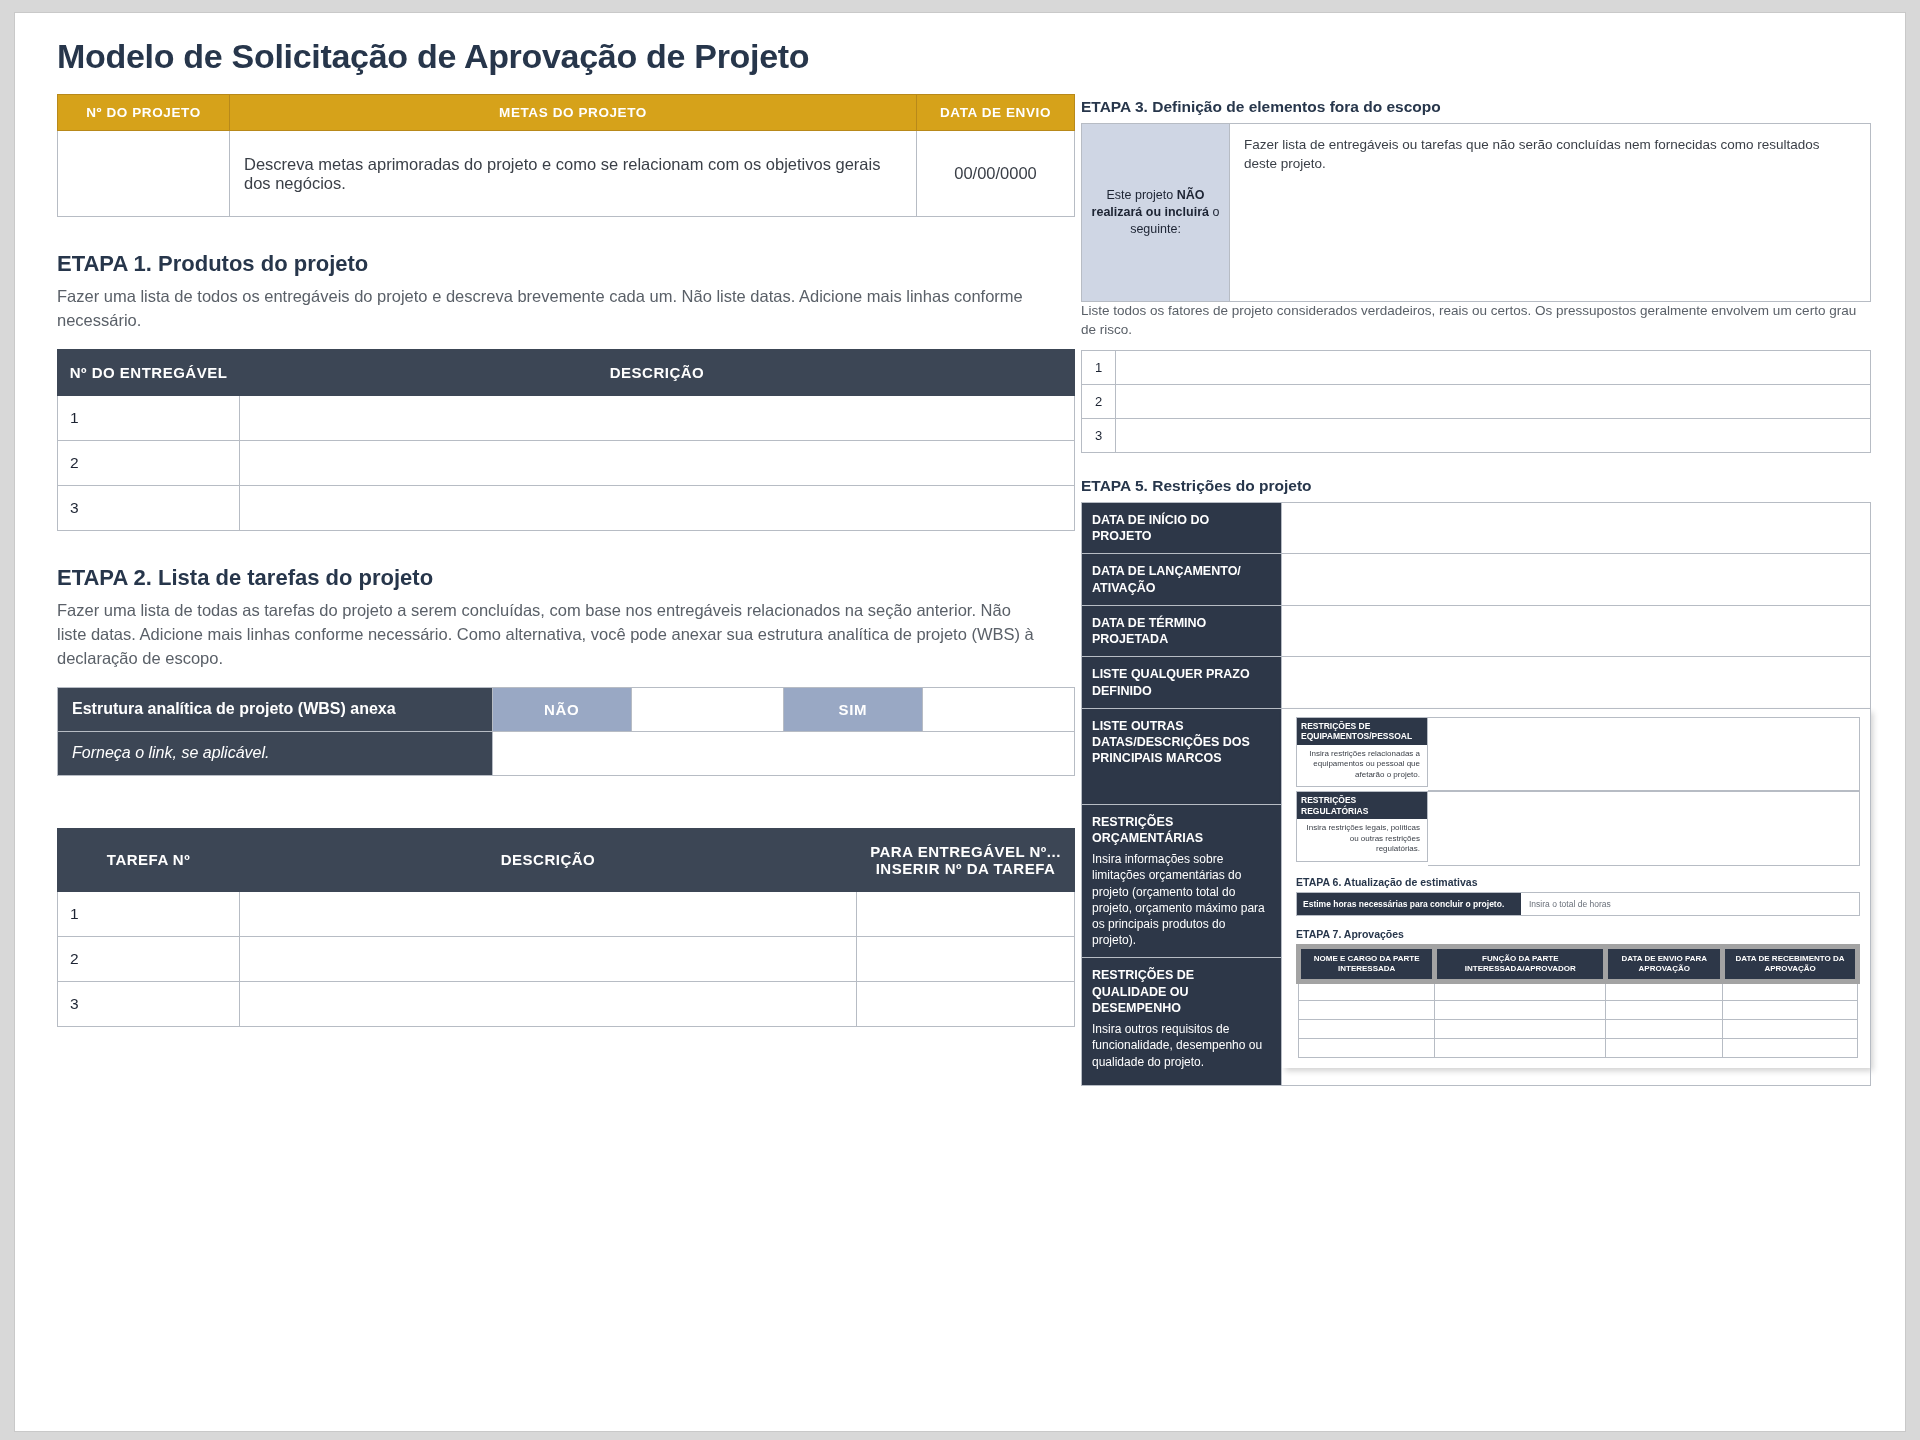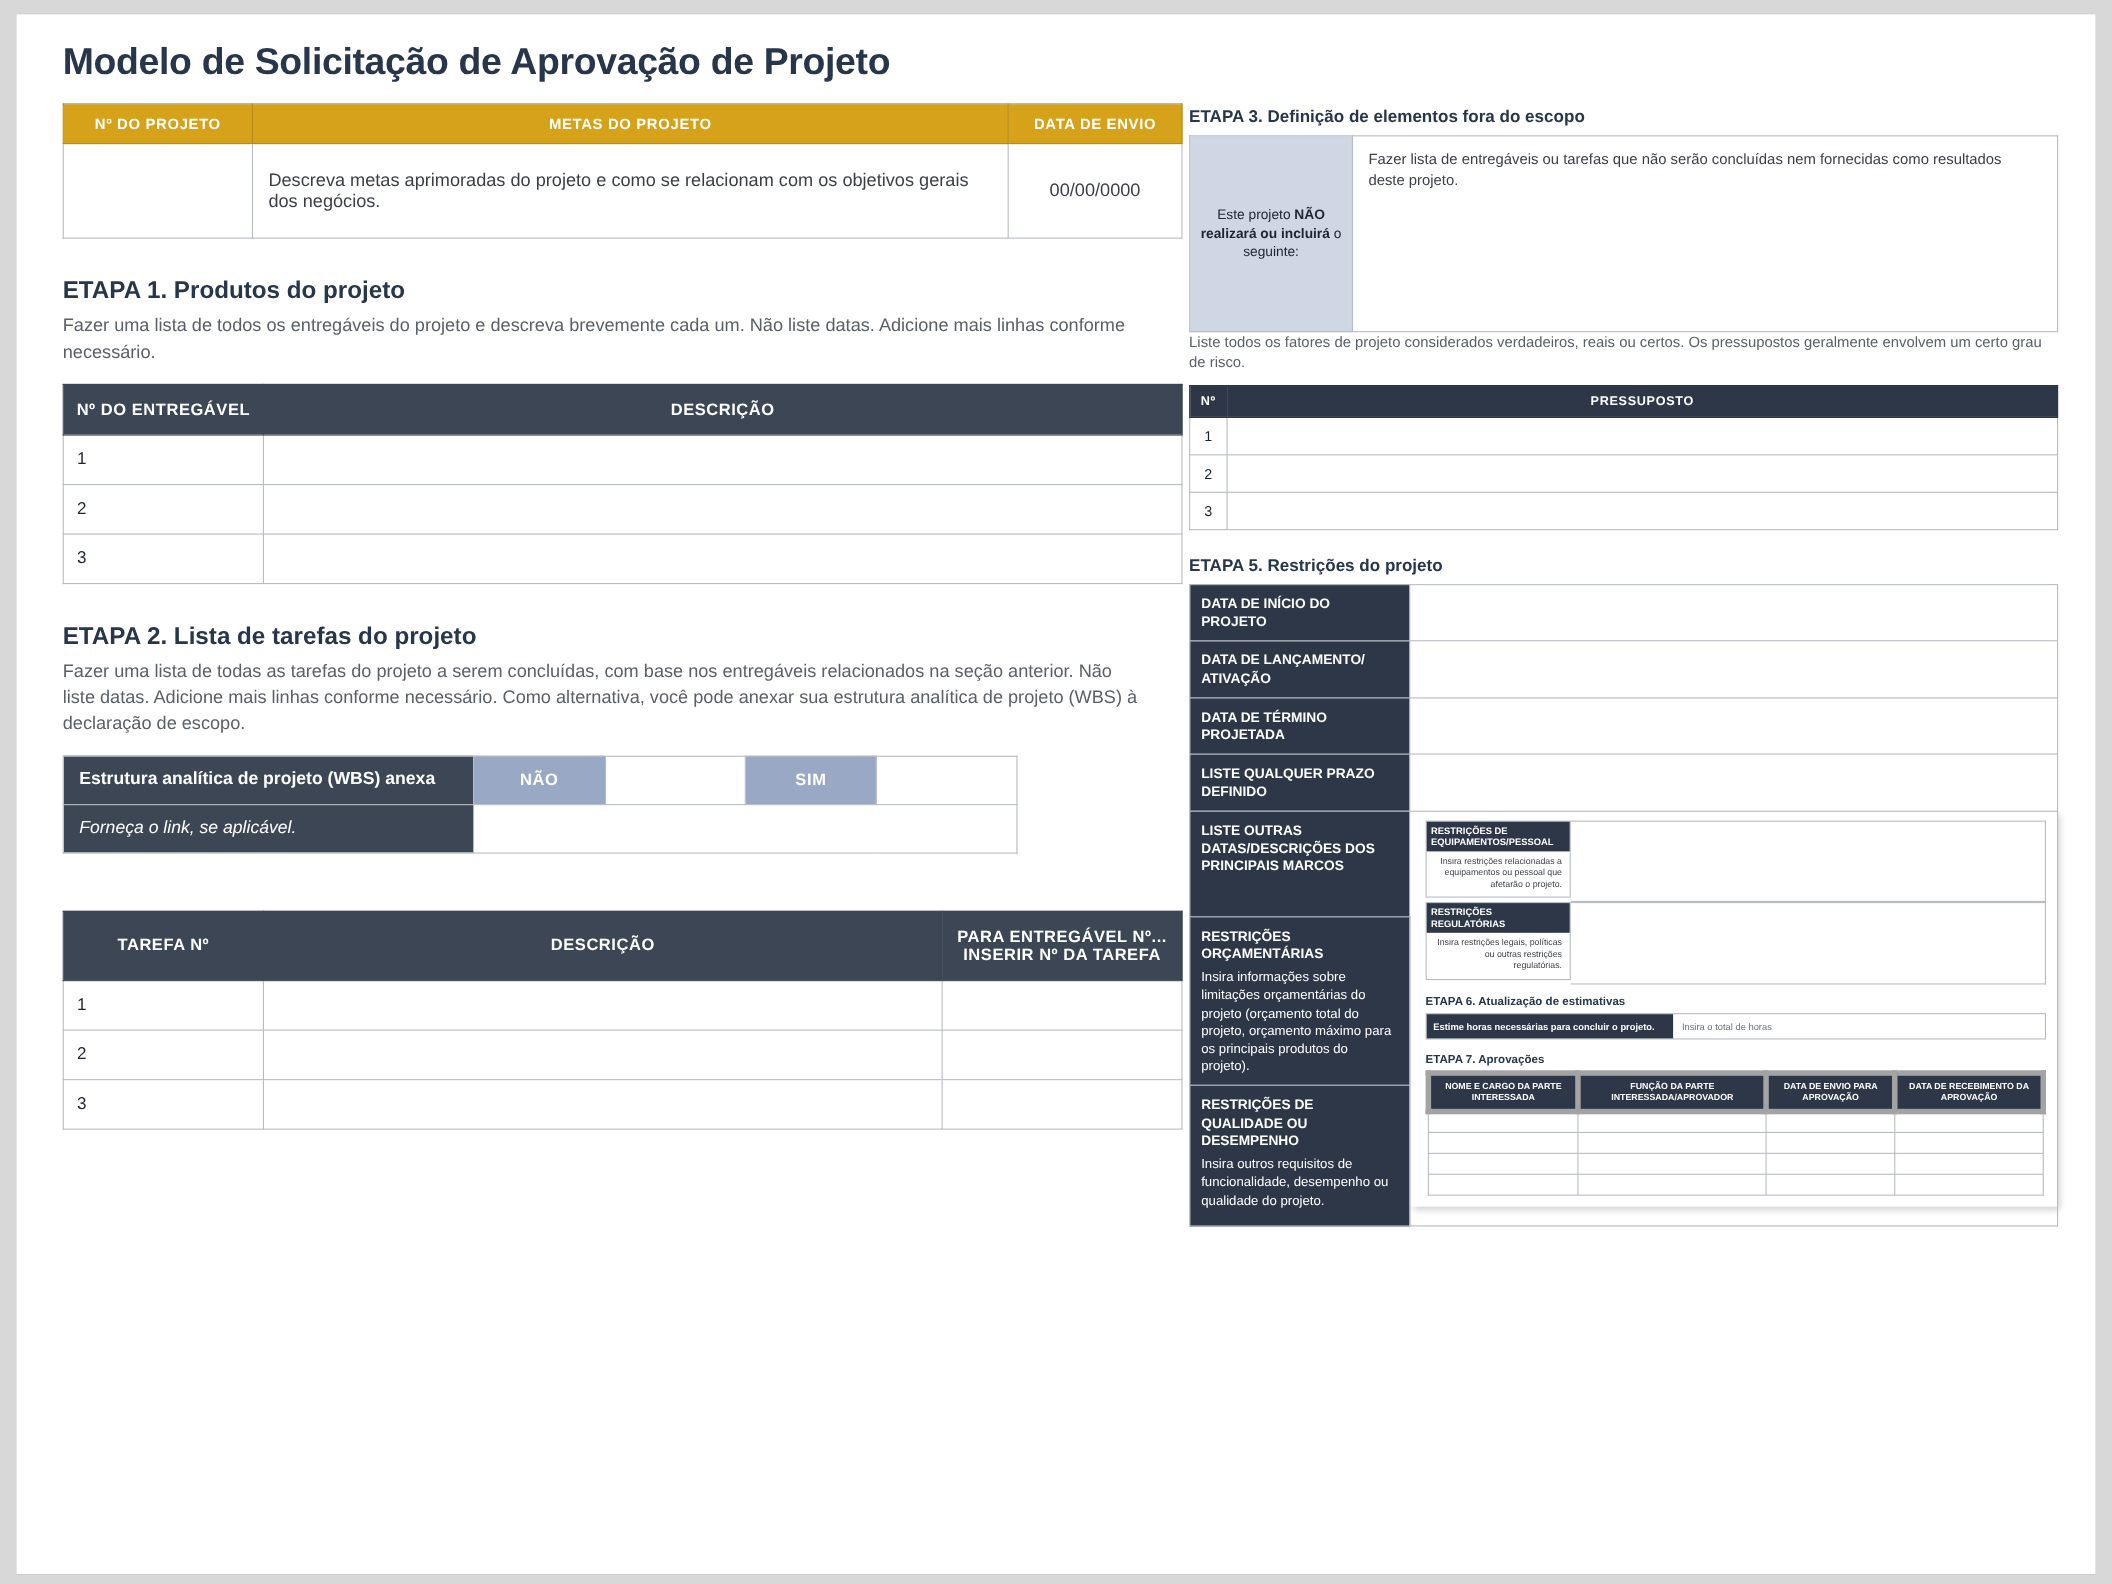--- a/index.html
+++ b/index.html
@@ -55,21 +55,21 @@
   .tbl-dark th {
     background: #3c4655; color:#fff; font-size: 15px; font-weight: bold;
     letter-spacing: .5px; padding: 14px 6px; text-align: center;
     border: 1px solid #3c4655;
   }
   .tbl-dark td { height: 45px; padding: 4px 12px; font-size: 15.5px; }
   .numcol { width: 182px; }
   .lastcol { width: 218px; }
 
   
-  .wbs { margin-left: 16px; width: 868px; margin-top: 6px; border-radius: 13px; }
+  .wbs { margin-left: 16px; width: 1018px; margin-top: 6px; border-radius: 13px; }
   .wbs td { height: 44px; }
   .wbs .lbl {
     background: #3c4655; color:#fff; font-size: 16px; font-weight:bold;
     padding: 6px 14px; width: 400px;
   }
   .wbs .lbl.italic { font-weight: normal; font-style: italic; font-size: 16px; }
   .wbs .opt {
     background: #99a8c4; color:#fff; font-size:15px; font-weight:bold;
     text-align:center; width: 128px; letter-spacing:.6px;
   }
@@ -231,24 +231,20 @@
             <span>Este projeto </span><b>NÃO realizará ou incluirá</b><span> o seguinte:</span>
           </td>
           <td class="body">Fazer lista de entregáveis ou tarefas que não serão concluídas nem fornecidas como resultados deste projeto.</td>
         </tr>
       </tbody>
         </table>
 
       <p class="rdesc">Liste todos os fatores de projeto considerados verdadeiros, reais ou certos. Os pressupostos geralmente envolvem um certo grau de risco.</p>
       <table class="tbl-pre">
         <tbody>
-            <tr>
-          <th class="n">Nº</th>
-          <th>PRESSUPOSTO</th>
-        </tr>
         <tr>
           <td class="n">1</td>
           <td></td>
         </tr>
         <tr>
           <td class="n">2</td>
           <td></td>
         </tr>
         <tr>
           <td class="n">3</td>

